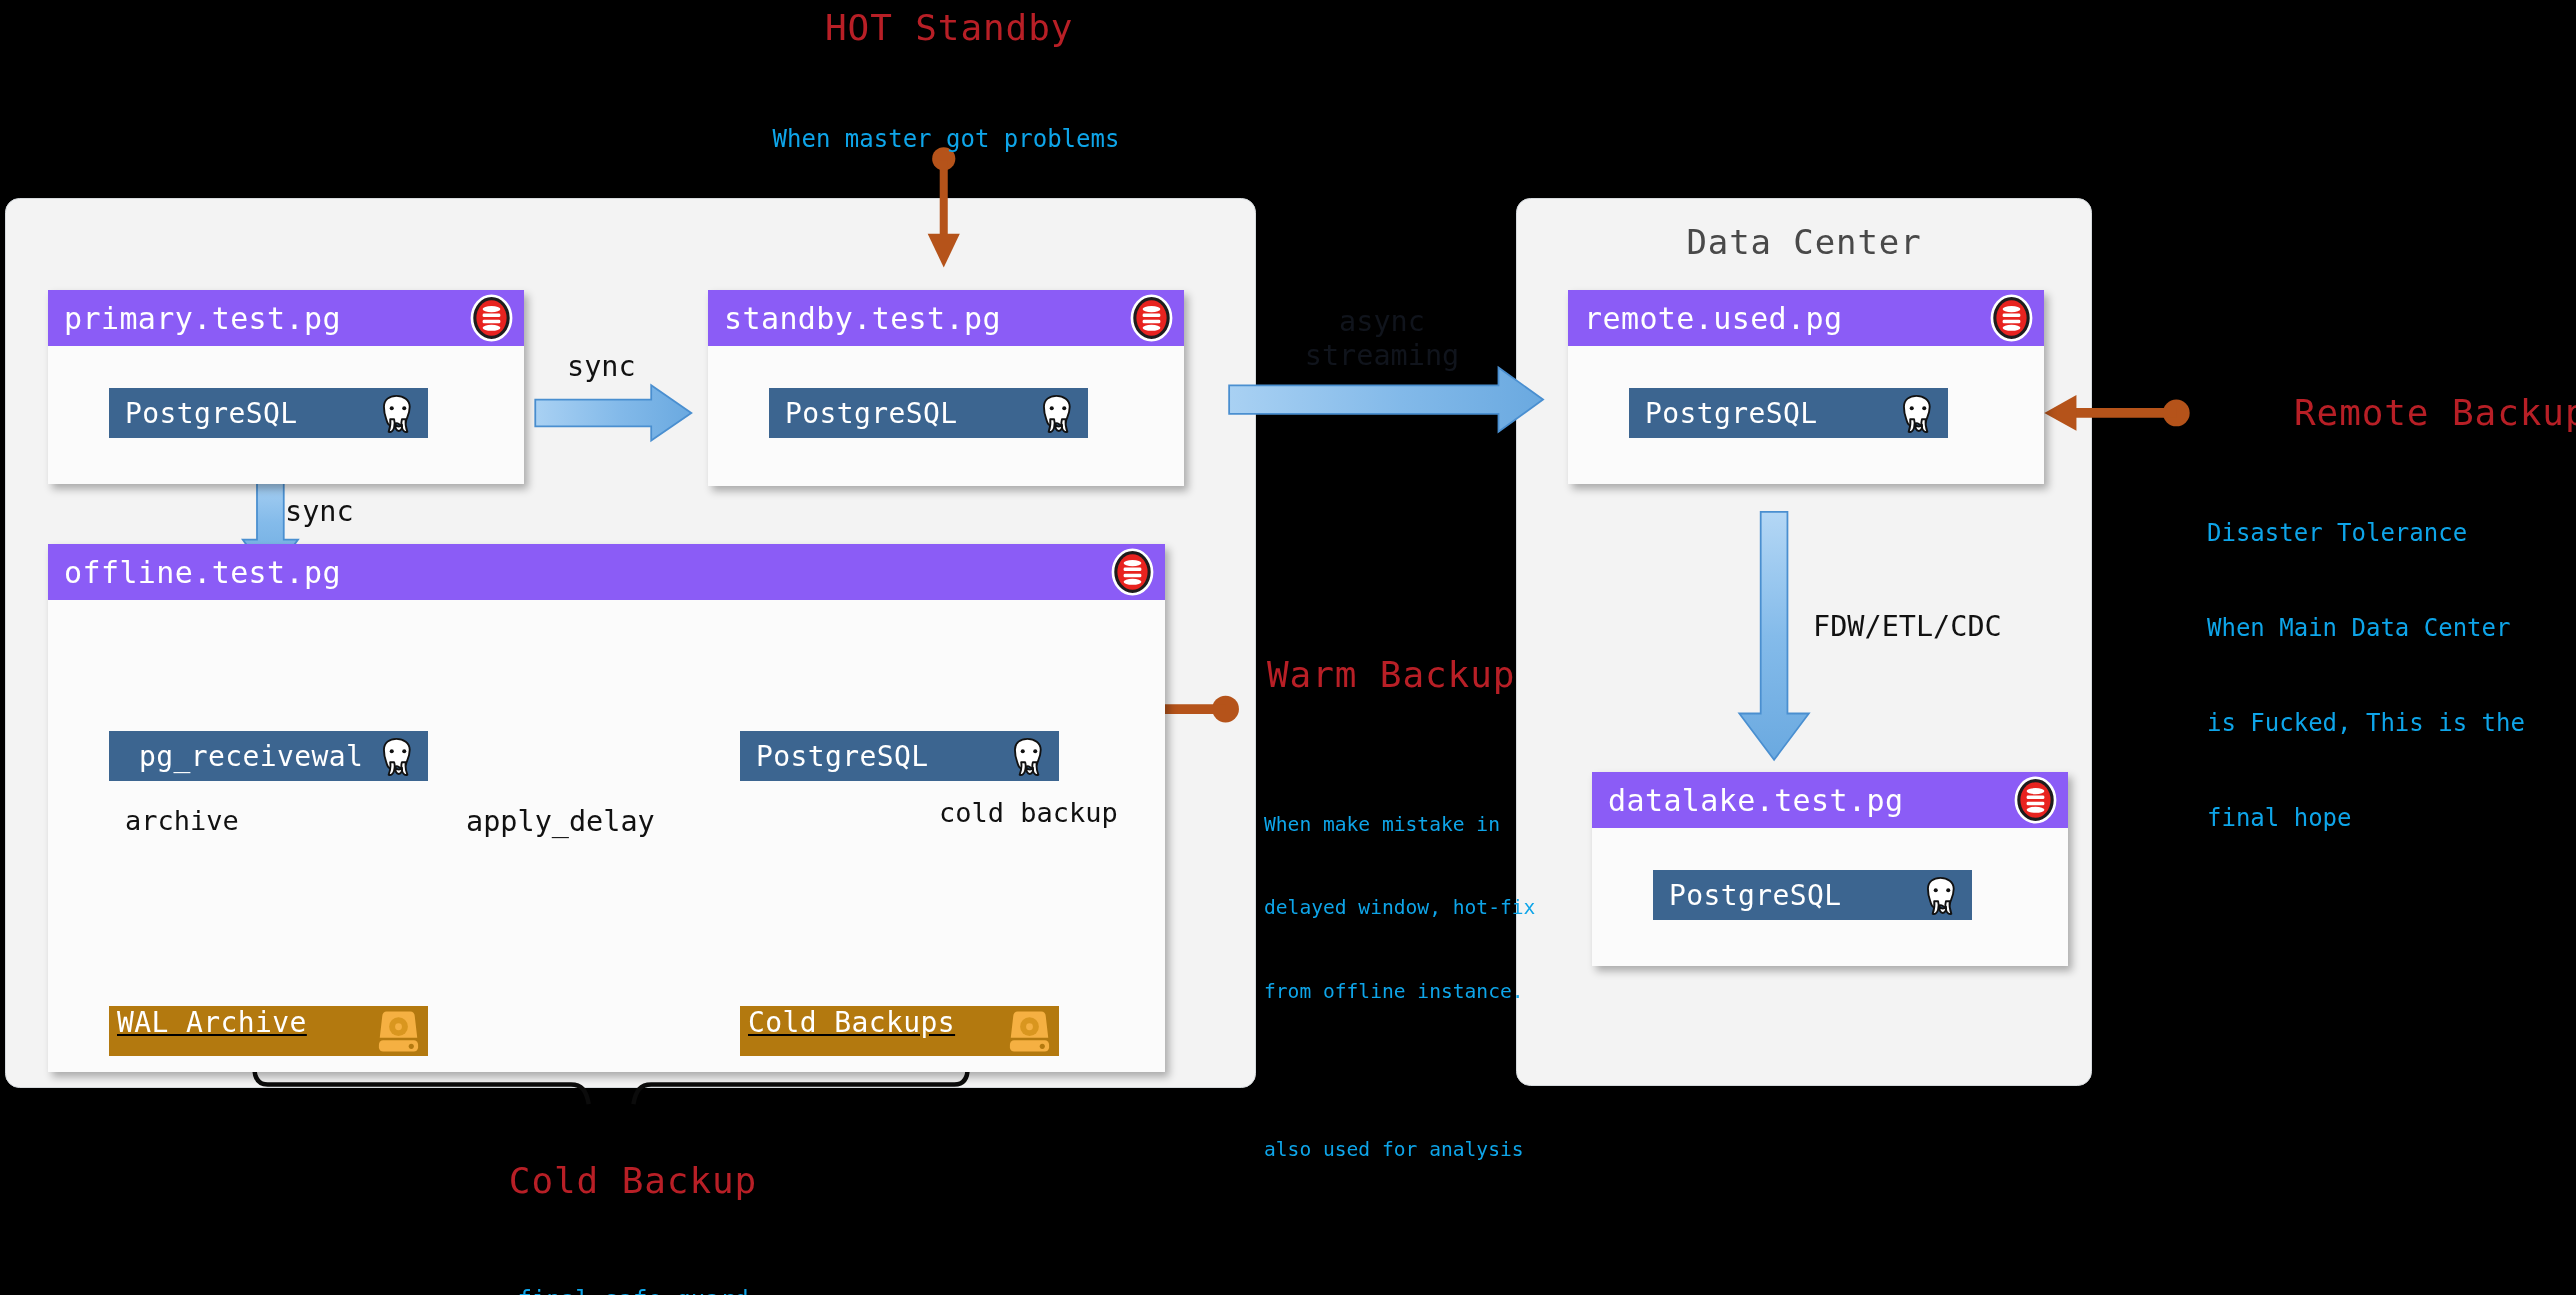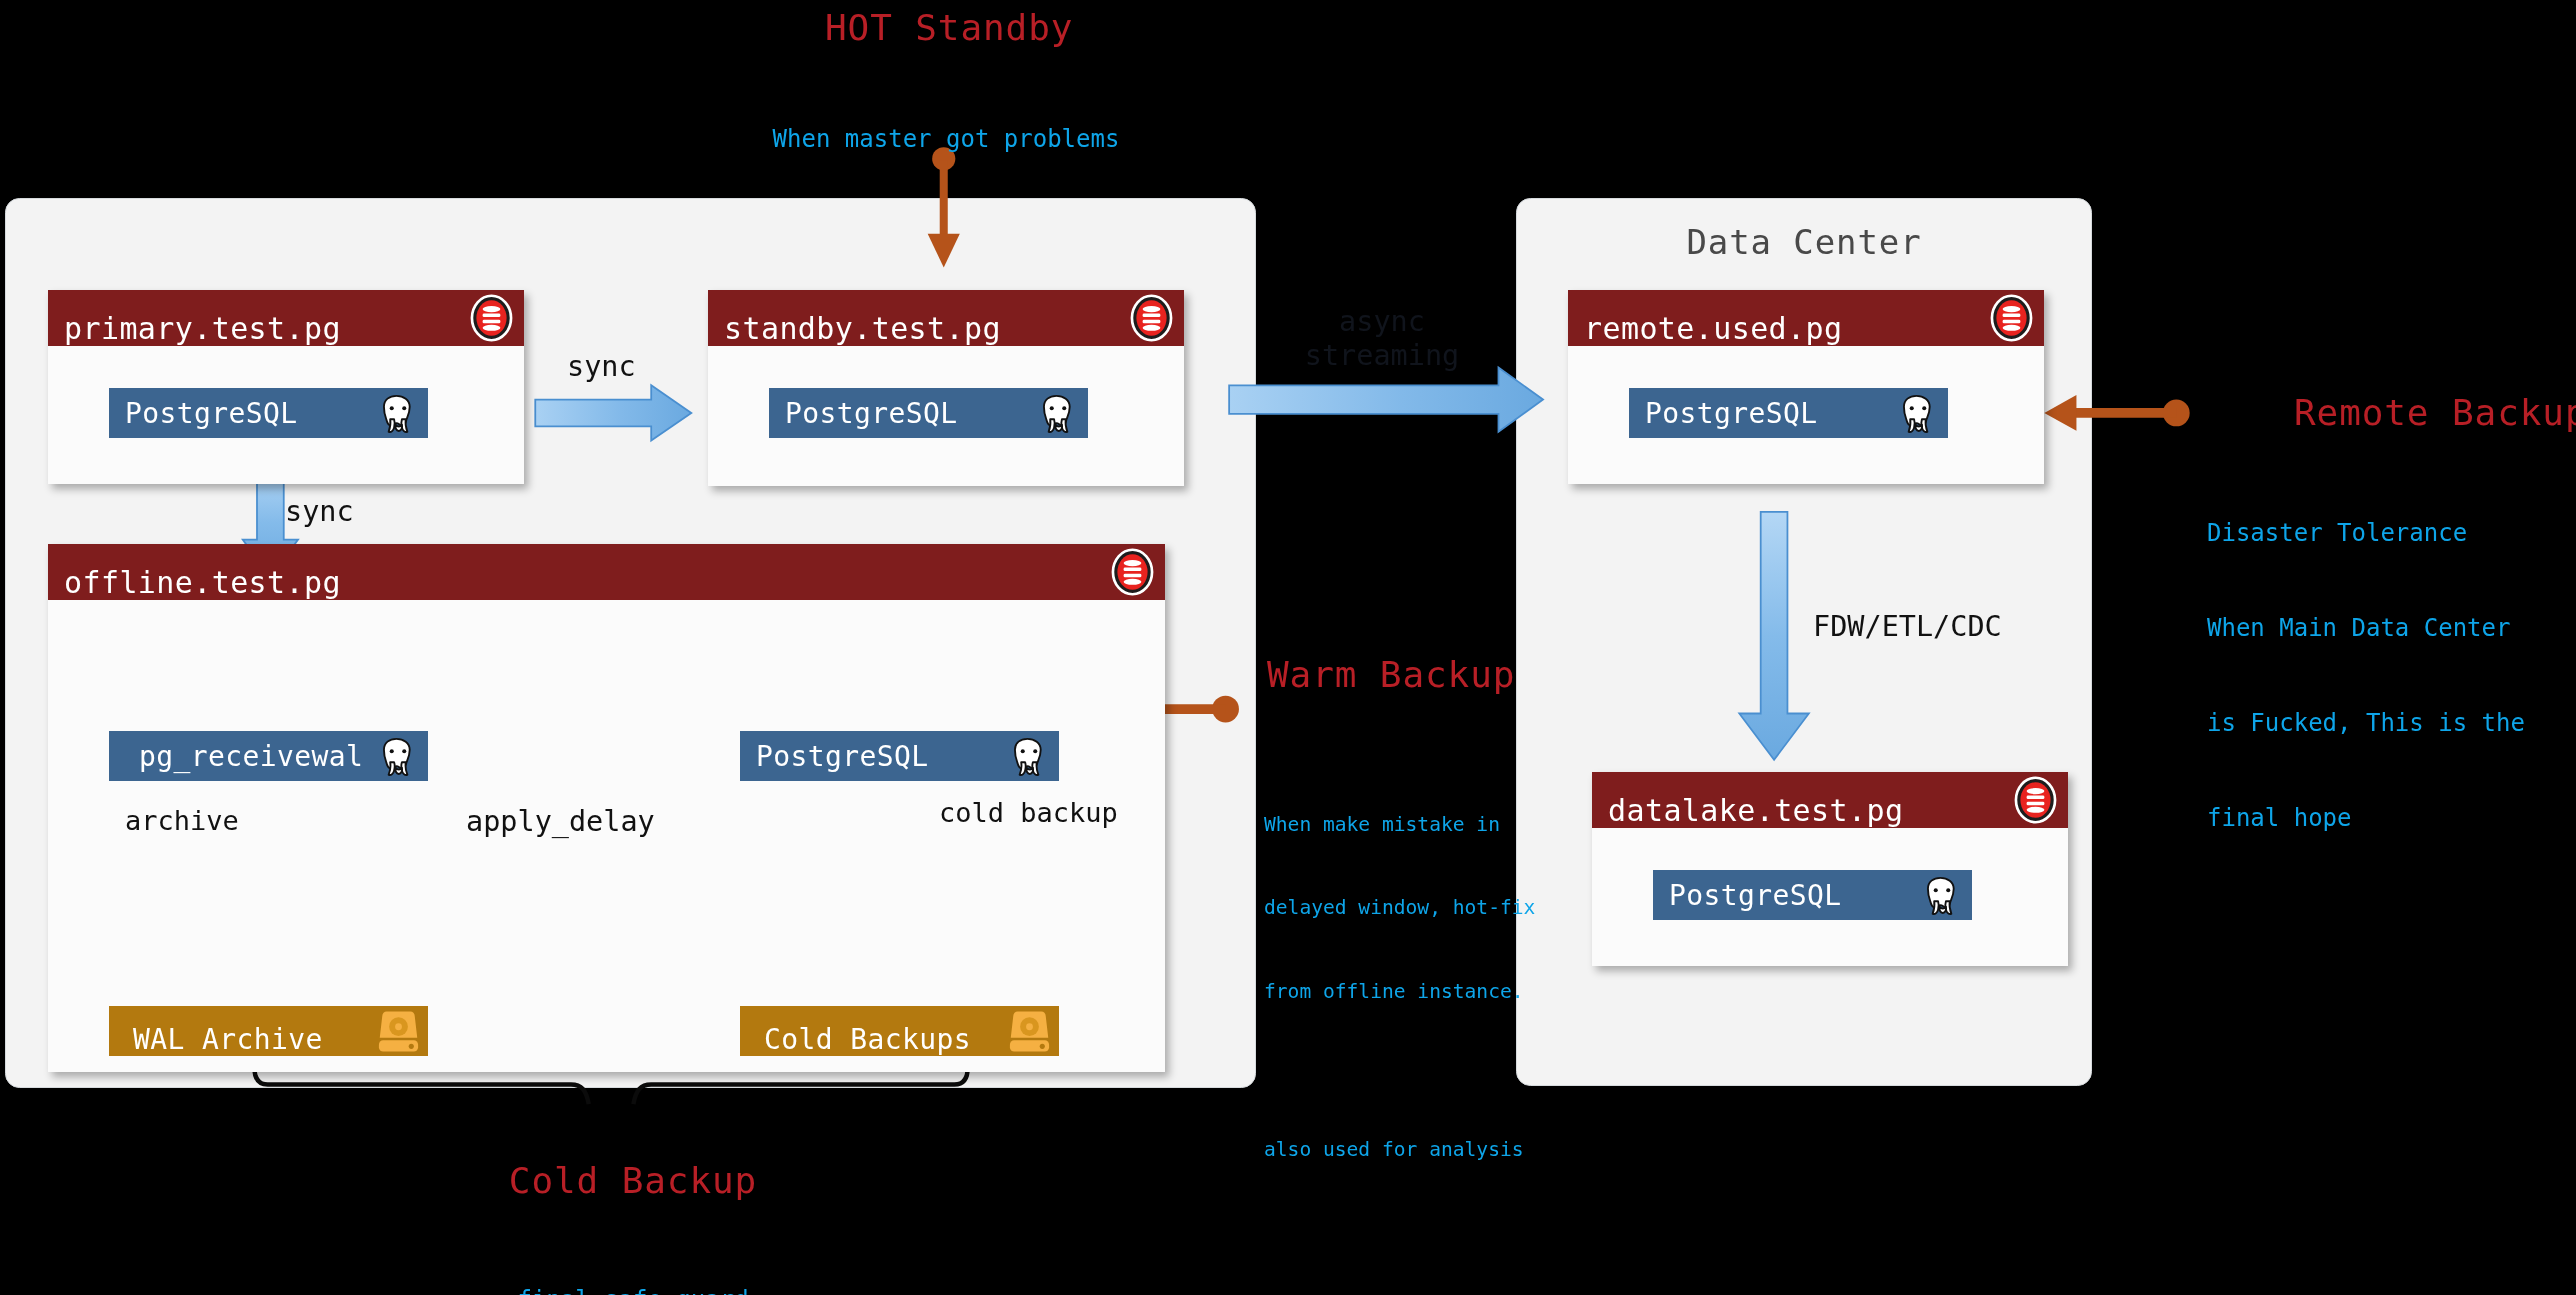--- a/index.html
+++ b/index.html
@@ -30,23 +30,23 @@
   }
 
   
   .node {
     position: absolute;
     background: #fbfbfb;
     box-shadow: 3.6px 4.5px 8px rgba(0,0,0,0.30);
   }
   .node-header {
     position: relative;
-    background: #7f1d1d;
+    background: #8b5cf6;
     height: 56px;
-    display: flex; align-items: flex-end;
+    display: flex; align-items: center;
   }
   .node-title {
     color: #ffffff;
     font-size: 30px;
     padding-left: 16px;
     letter-spacing: 0.4px;
     white-space: nowrap;
   }
   .db-badge {
     position: absolute; right: 10.7px; top: 50%;
@@ -71,23 +71,24 @@
   }
   .pg-chip .elephant {
     position: absolute; right: 5.4px; top: 50%;
     transform: translateY(-50%);
     width: 50px; height: 50px;
   }
 
   .disk-chip {
     position: absolute;
     background: #b3790f;
-    display: flex; align-items: flex-end;
-    padding-left: 24px;
+    display: flex; align-items: flex-start;
+    padding-left: 8px;
     height: 50px;
+    text-decoration: underline;
   }
   .disk-chip .chip-label {
     color: #ffffff; font-size: 28px; letter-spacing: 0.4px; white-space: nowrap;
   }
   .disk-chip .diskicon {
     position: absolute; right: 7.1px; top: 50%;
     transform: translateY(-50%);
     width: 45px; height: 46px;
   }
 

